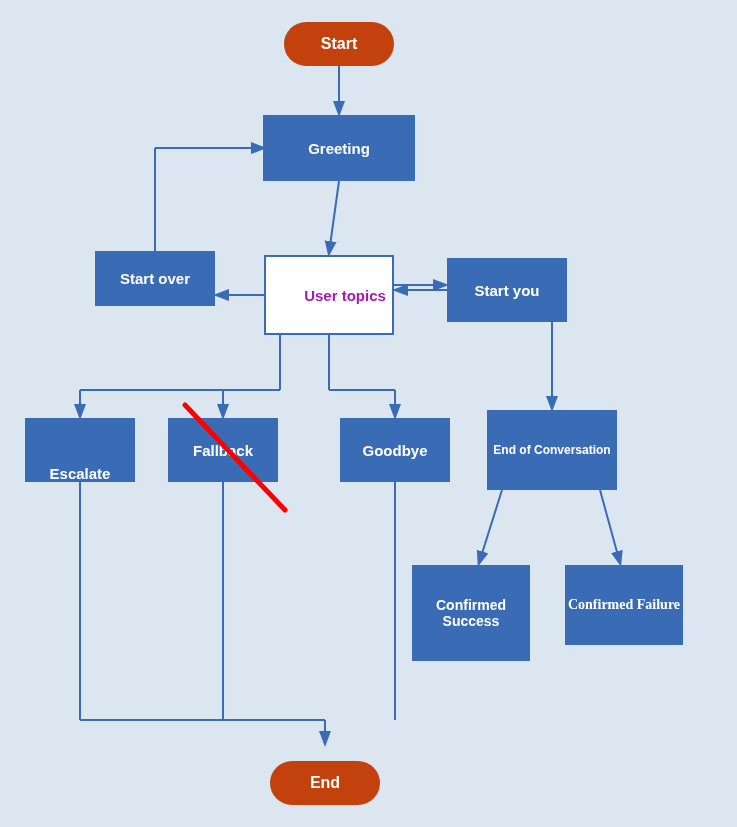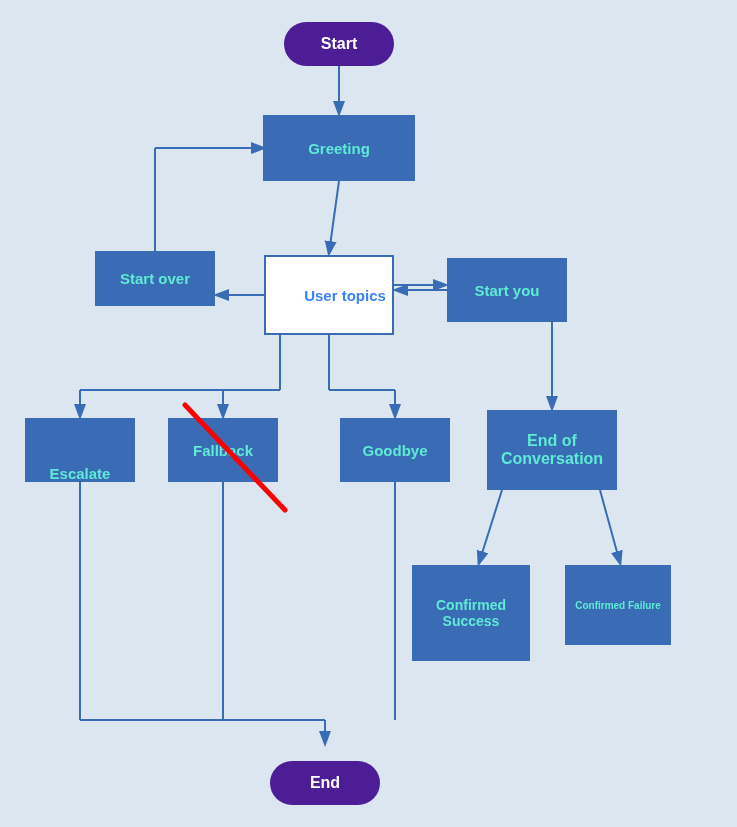--- a/index.html
+++ b/index.html
@@ -20,34 +20,34 @@
       position: absolute;
       display: flex;
       align-items: center;
       justify-content: center;
       text-align: center;
       font-weight: bold;
       color: white;
       font-size: 15px;
     }
     .node-rounded {
-      background: #4c1d95;
+      background: #c2410c;
       border-radius: 30px;
       color: white;
       font-weight: bold;
       font-size: 16px;
     }
     .node-rect {
       background: #3a6cb5;
-      color: #5eead4;
+      color: #ffffff;
     }
     .node-outline {
       background: white;
       border: 2px solid #3a6cb5;
-      color: #3b82f6;
+      color: #a21caf;
       padding-left: 32px;
     }
     svg.arrows {
       position: absolute;
       top: 0; left: 0;
       width: 737px;
       height: 827px;
       pointer-events: none;
     }
   </style>
@@ -126,29 +126,29 @@
   </div>
 
   <div class="node node-rect" style="left:340px; top:418px; width:110px; height:64px;">
     <span>Goodbye</span>
   </div>
 
   <div class="node node-rect" style="left:168px; top:418px; width:110px; height:64px;">
     <span>Fallback</span>
   </div>
 
-  <div class="node node-rect" style="left:487px; top:410px; width:130px; height:80px; font-size:16px;">
+  <div class="node node-rect" style="left:487px; top:410px; width:130px; height:80px; font-size:12px;">
     <span>End of Conversation</span>
   </div>
 
   <div class="node node-rect" style="left:412px; top:565px; width:118px; height:96px; font-size:14px;">
     <span>Confirmed Success</span>
   </div>
 
-  <div class="node node-rect" style="left:565px; top:565px; width:106px; height:80px; font-size:10px;">
+  <div class="node node-rect" style="left:565px; top:565px; width:118px; height:80px; font-size:14px;font-family:Liberation Serif, serif;">
     <span>Confirmed Failure</span>
   </div>
 
   <div class="node node-rounded" style="left:270px; top:745px; width:110px; height:44px;margin-top:16px;">
     <span>End</span>
   </div>
 
   <svg style="position:absolute; top:0; left:0; width:737px; height:827px; pointer-events:none;">
     <line x1="185" y1="405" x2="285" y2="510" stroke="red" stroke-width="5" stroke-linecap="round"></line>
   </svg>

